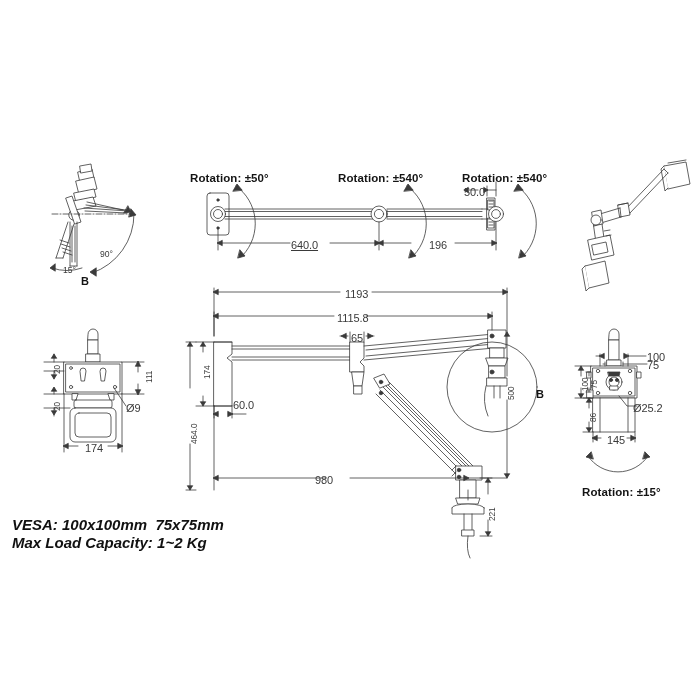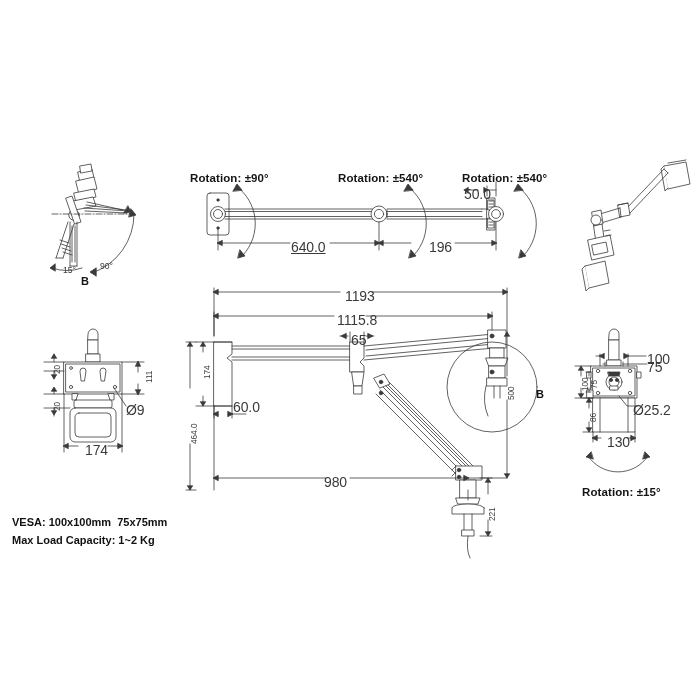--- a/index.html
+++ b/index.html
@@ -26,40 +26,41 @@
     color: #111111;
     font-family: "Liberation Sans", sans-serif;
   }
   .rot-label {
     font-size: 11.5px;
     font-weight: bold;
     color: #141414;
     letter-spacing: 0.1px;
   }
   .dim {
-    font-size: 14px;
+    font-size: 11px;
     color: #3a3a3a;
     letter-spacing: -0.1px;
   }
   .dim-v {
     font-size: 8.4px;
     color: #3a3a3a;
     transform-origin: 0 0;
     transform: rotate(-90deg);
     letter-spacing: -0.1px;
   }
   .viewlabel {
     font-size: 11px;
     font-weight: bold;
     color: #141414;
   }
   .spec {
-    font-size: 11px;
+    font-size: 15px;
     font-weight: bold;
     color: #111111;
+    font-style: italic;
   }
   .angle {
     font-size: 8.6px;
     color: #3a3a3a;
   }
   svg { display: block; }
 </style>
 </head>
 <body>
 
@@ -388,53 +389,53 @@
 
         <path d="M588 456 A36 36 0 0 0 648 456"></path>
         <path d="M591 452 l-5 5 7 2 z" fill="#3a3a3a"></path>
         <path d="M645 452 l5 5 -7 2 z" fill="#3a3a3a"></path>
       </g>
 
     </g>
   </svg>
 
   <div class="txt angle" style="left:63px; top:265px;">15°</div>
-  <div class="txt angle" style="left:100px; top:249px;margin-top:12px;">90°</div>
+  <div class="txt angle" style="left:100px; top:249px;">90°</div>
   <div class="txt viewlabel" style="left:81px; top:275px;">B</div>
 
-  <div class="txt rot-label" style="left:190px; top:172px;">Rotation: ±90°</div>
+  <div class="txt rot-label" style="left:190px; top:172px;">Rotation: ±50°</div>
   <div class="txt rot-label" style="left:338px; top:172px;">Rotation: ±540°</div>
   <div class="txt rot-label" style="left:462px; top:172px;">Rotation: ±540°</div>
 
   <div class="txt dim" style="left:291px; top:239px;text-decoration:underline;">640.0</div>
   <div class="txt dim" style="left:429px; top:239px;">196</div>
   <div class="txt dim" style="left:464px; top:186px;">50.0</div>
 
   <div class="txt dim-v" style="left:144px; top:383px;">111</div>
   <div class="txt dim-v" style="left:52px; top:374px;">20</div>
   <div class="txt dim-v" style="left:52px; top:411px;">20</div>
   <div class="txt dim" style="left:85px; top:442px;">174</div>
   <div class="txt dim" style="left:126px; top:402px;">Ø9</div>
 
   <div class="txt dim" style="left:345px; top:288px;">1193</div>
   <div class="txt dim" style="left:337px; top:312px;">1115.8</div>
   <div class="txt dim" style="left:351px; top:332px;">65</div>
   <div class="txt dim-v" style="left:202px; top:379px;">174</div>
   <div class="txt dim" style="left:233px; top:399px;">60.0</div>
   <div class="txt dim-v" style="left:189px; top:444px;">464.0</div>
-  <div class="txt dim" style="left:324px; top:474px;">980</div>
+  <div class="txt dim" style="left:315px; top:474px;">980</div>
   <div class="txt dim-v" style="left:506px; top:400px;">500</div>
   <div class="txt dim-v" style="left:487px; top:521px;">221</div>
   <div class="txt viewlabel" style="left:536px; top:388px;">B</div>
 
   <div class="txt dim" style="left:647px; top:351px;">100</div>
   <div class="txt dim" style="left:647px; top:359px;">75</div>
   <div class="txt dim-v" style="left:580px; top:391px;">100</div>
   <div class="txt dim-v" style="left:589px; top:389px;">75</div>
   <div class="txt dim" style="left:633px; top:402px;">Ø25.2</div>
   <div class="txt dim-v" style="left:588px; top:422px;">86</div>
-  <div class="txt dim" style="left:607px; top:434px;">130</div>
+  <div class="txt dim" style="left:607px; top:434px;">145</div>
   <div class="txt rot-label" style="left:582px; top:486px;">Rotation: ±15°</div>
 
   <div class="txt spec" style="left:12px; top:516px;">VESA: 100x100mm  75x75mm</div>
   <div class="txt spec" style="left:12px; top:534px;">Max Load Capacity: 1~2 Kg</div>
 
 </div>
 
 </body></html>

